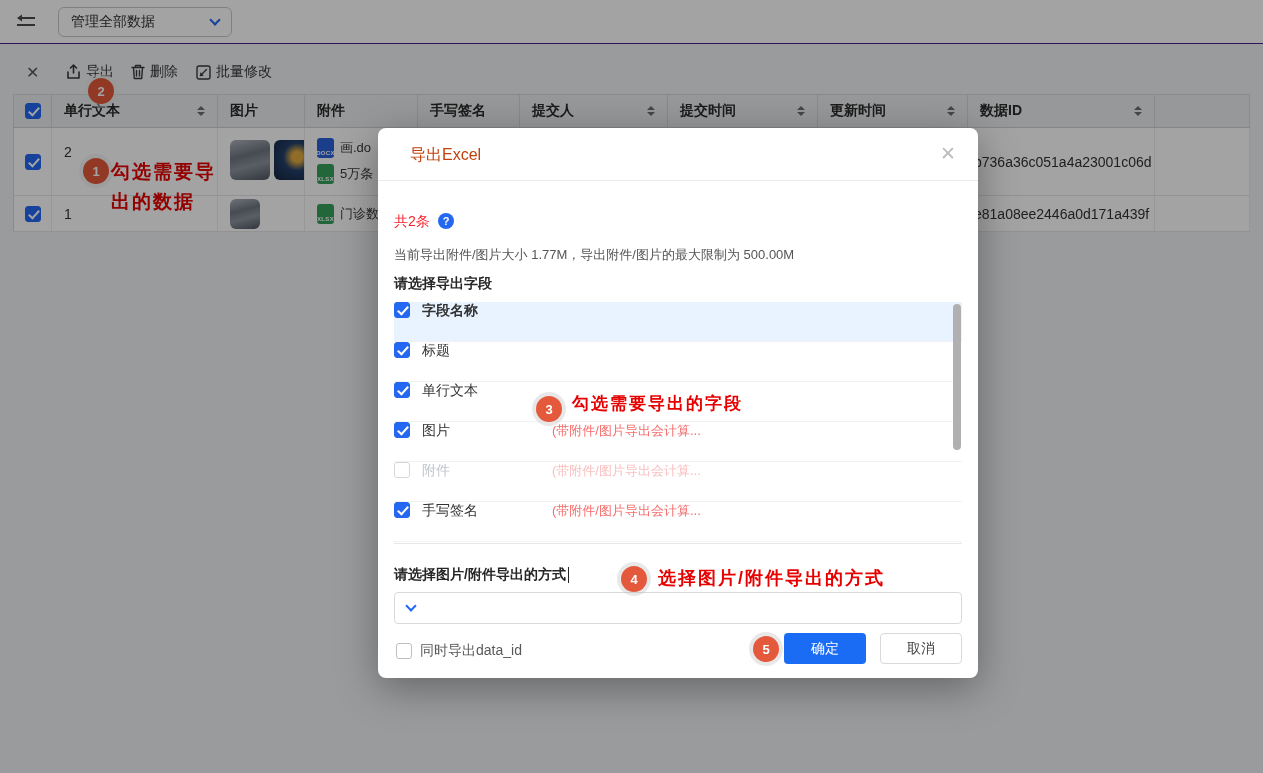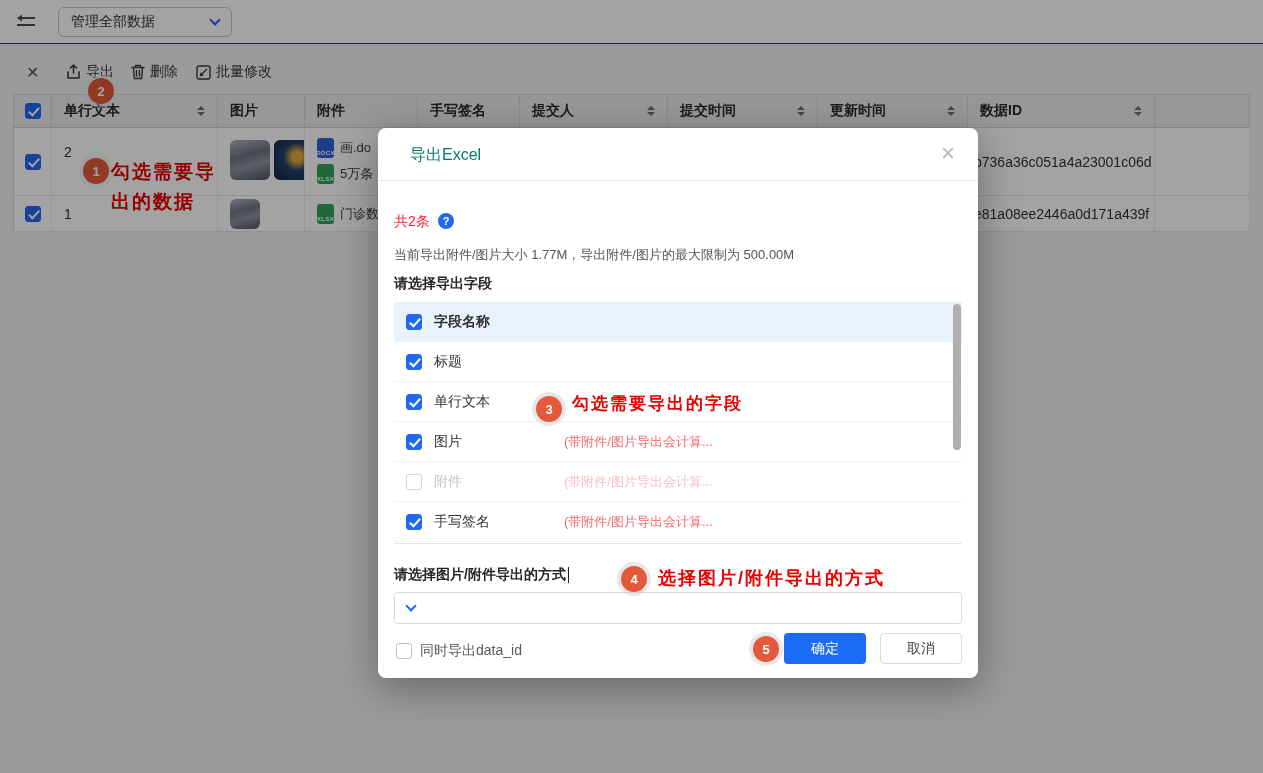--- a/index.html
+++ b/index.html
@@ -63,29 +63,29 @@
 
   
   .badge { position:absolute; width:26px; height:26px; border-radius:50%; background:#e4593b; color:#fff; font-size:13px; font-weight:700; display:flex; align-items:center; justify-content:center; box-shadow:0 0 0 4px rgba(235,235,235,.45); }
   .red-note { position:absolute; color:#e60000; font-weight:700; letter-spacing:2px; }
   .note1 { left:111px; top:157px; font-size:19px; line-height:30px; }
 
   
   .overlay { position:absolute; inset:0; background:rgba(0,0,0,.36); z-index:10; }
   .modal { position:absolute; left:378px; top:128px; width:600px; height:550px; background:#fff; border-radius:8px; z-index:20; box-shadow:0 10px 40px rgba(0,0,0,.35); }
   .m-head { position:absolute; left:0; top:0; width:100%; height:53px; border-bottom:1px solid #ebebeb; }
-  .m-title { position:absolute; left:32px; top:17px; font-size:16px; color:#0f766e; }
+  .m-title { position:absolute; left:32px; top:17px; font-size:16px; color:#c2410c; }
   .m-close { position:absolute; right:22px; top:16px; font-size:19px; color:#bdbdbd; cursor:pointer; line-height:1; }
   .m-count { position:absolute; left:16px; top:85px; font-size:14px; color:#f5222d; }
   .m-help { position:absolute; left:60px; top:85px; width:16px; height:16px; border-radius:50%; background:#2468f2; color:#fff; font-size:11px; font-weight:700; display:flex; align-items:center; justify-content:center; cursor:pointer; }
   .m-info { position:absolute; left:16px; top:118px; font-size:13px; color:#555; }
   .m-sec1 { position:absolute; left:16px; top:147px; font-size:14px; font-weight:700; color:#262626; }
 
   .flist { position:absolute; left:16px; top:174px; width:568px; height:242px; border-bottom:1px solid #e6e6e6; }
-  .frow { height:40px; display:flex; align-items:center; padding-left:12px; border-bottom:1px solid #f2f2f2; background:#fff; }
+  .frow { height:40px; display:flex; border-bottom:1px solid #f2f2f2; background:#fff; }
   .frow.hdr { background:#e8f3ff; }
   .frow.hdr .flabel { font-weight:700; }
   .flabel { margin-left:12px; font-size:14px; color:#333; width:130px; flex:0 0 auto; }
   .fnote { font-size:13px; color:#f56c6c; }
   .frow.off .flabel { color:#c0c4cc; }
   .frow.off .fnote { color:#fac0c0; }
   .frow.off .cb { border-color:#d6d6d6; }
   .f-scroll { position:absolute; right:0; top:2px; width:9px; height:238px; }
   .f-thumb { position:absolute; right:1px; top:0; width:8px; height:146px; background:#b0b0b0; border-radius:4px; cursor:pointer; }
 

